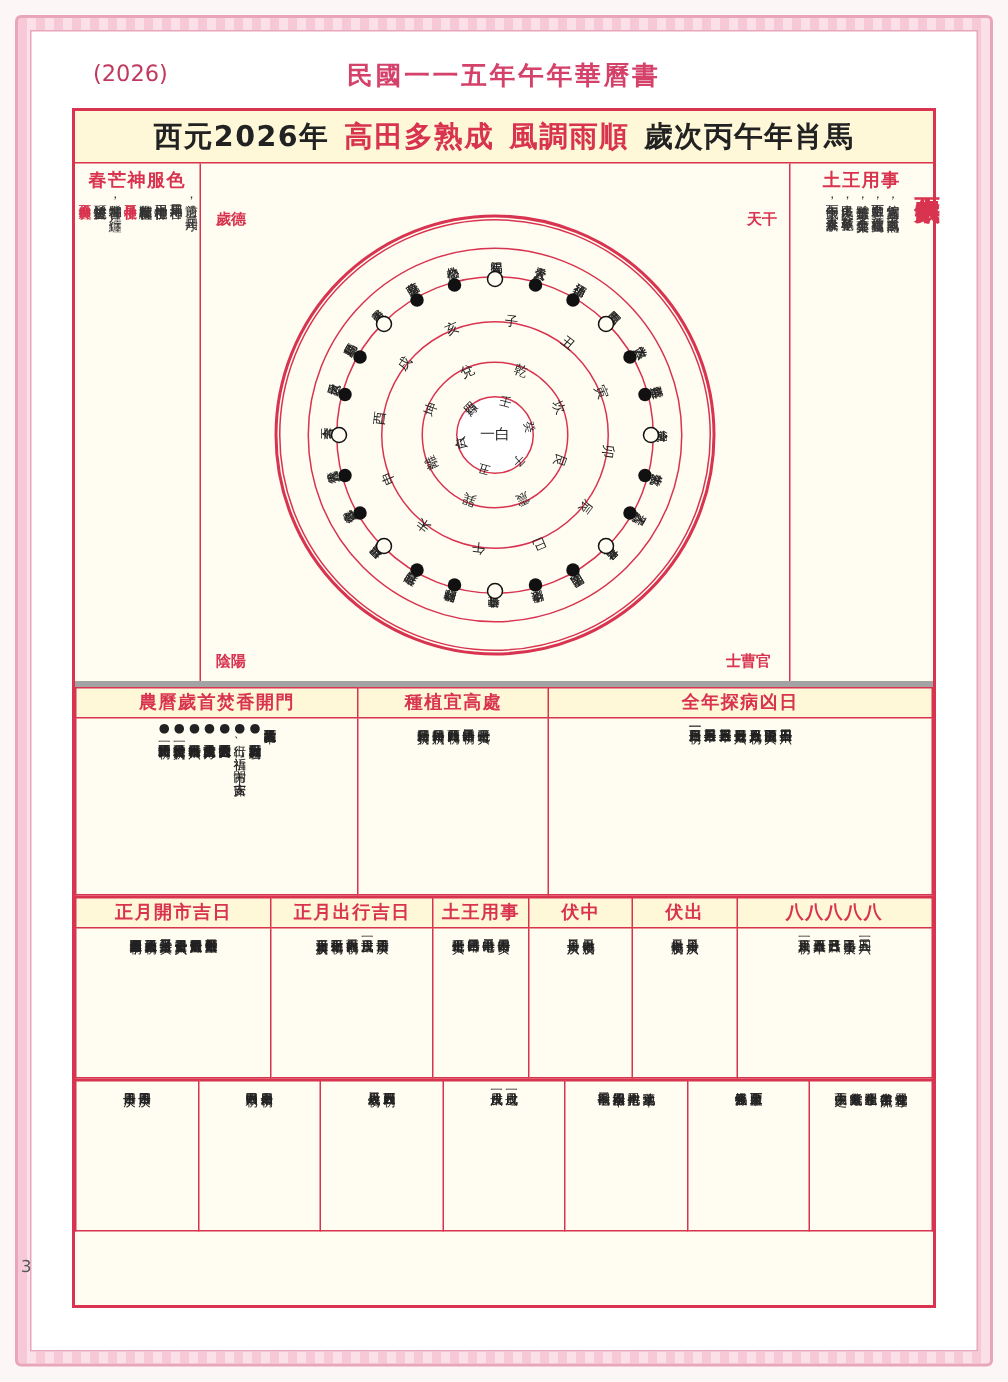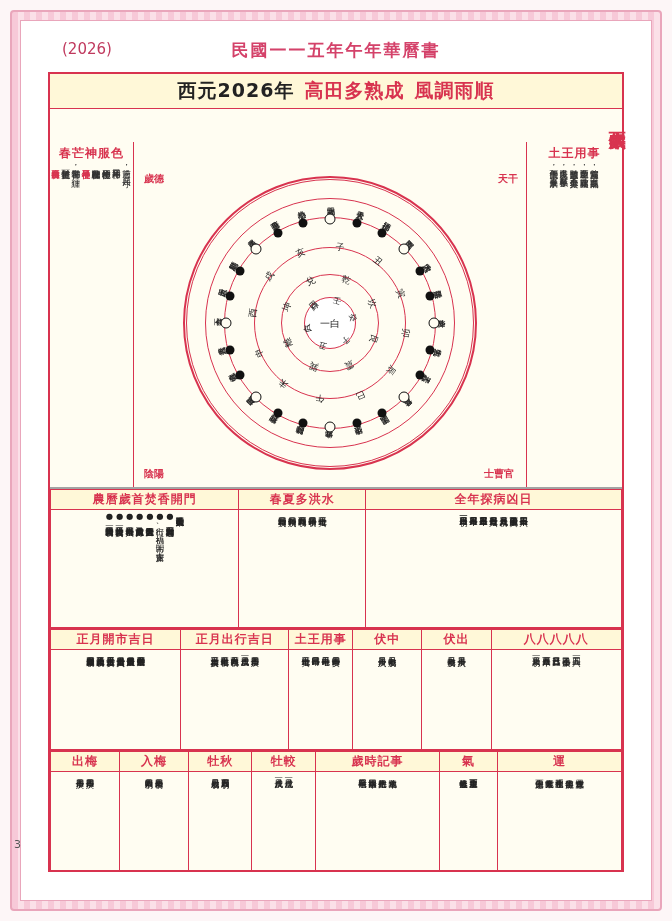--- a/index.html
+++ b/index.html
@@ -51,23 +51,22 @@
   .sub-row{
     height:30px;border-bottom:1px solid #d8334f;display:flex;
     align-items:center;justify-content:space-between;padding:0 6px;
     background:#fffdf2;
   }
   .sub-row .s-blk{color:#222;font-size:14px;}
   .sub-row .s-red{color:#d8334f;font-size:15px;font-weight:bold;letter-spacing:1px;}
 
   
   .mid{
-    position:relative;height:345px;border-bottom:2px solid #a3a3a3;
+    position:relative;height:345px;border-bottom:4px solid #a3a3a3;
     display:flex;
-    margin-top:33px;
   }
   .col-left{
     width:84px;border-right:1px solid #d8334f;position:relative;
     padding:2px 1px;box-sizing:border-box;
   }
   .col-right{
     width:96px;border-left:1px solid #d8334f;position:relative;
     padding:2px 1px;box-sizing:border-box;
   }
   .col-center{flex:1;position:relative;}
@@ -155,20 +154,21 @@
 <div class="page-head">民國一一五年午年華曆書</div>
 <div class="year-paren">(2026)</div>
 <div class="page-num">3</div>
 
 <div class="main-box">
 
   <div class="title-row">
     <span class="t-blk">西元2026年</span>
     <span class="t-red">高田多熟成</span>
     <span class="t-red">風調雨順</span>
+    <span class="t-blk">歲次丙午年肖馬</span>
   </div>
 
 
   <div class="mid">
 
     <div class="col-left">
       <div class="vhead">春芒神服色</div>
       <div class="vwrap">
 
         <div class="vtext red">農鞋褲兩耳俱全</div>
@@ -393,21 +393,21 @@
         <div class="vtext">偏短立高宮，高田多熟成</div>
       </div>
     </div>
   </div>
 
   <div class="sec">
     <table class="tbl">
       <tbody>
           <tr>
         <td style="width:33%" class="hdr">農曆歲首焚香開門</td>
-        <td style="width:22%" class="hdr">春夏多洪水</td>
+        <td style="width:22%" class="hdr">種植宜高處</td>
         <td style="width:45%" class="hdr">全年探病凶日</td>
       </tr>
       <tr style="height:118px">
         <td>
           <div class="cellbox" style="height:114px">
             <div class="cell-v">●正月初一日子時開門大吉</div>
             <div class="cell-v">●正月初一日寅時焚香大吉</div>
             <div class="cell-v">●六月十五日午時祈福吉</div>
             <div class="cell-v">●武曲星貴人天乙吉方東南</div>
             <div class="cell-v">●金匱天德合貴人登天門吉</div>
@@ -502,29 +502,20 @@
           </div>
         </td>
       </tr>
     </tbody>
       </table>
   </div>
 
   <div>
     <table class="tbl">
       <tbody>
-          <tr>
-        <td style="width:12%" class="hdr">出梅</td>
-        <td style="width:12%" class="hdr">入梅</td>
-        <td style="width:11%" class="hdr">牡秋</td>
-        <td style="width:11%" class="hdr">牡較</td>
-        <td style="width:22%" class="hdr">歲時記事</td>
-        <td style="width:10%" class="hdr">氣</td>
-        <td style="width:22%" class="hdr">運</td>
-      </tr>
       <tr style="height:100px">
         <td>
           <div class="cellbox" style="height:96px">
             <div class="cell-v">十月十四日庚子</div>
             <div class="cell-v">四月十四日庚子</div>
           </div>
         </td>
         <td>
           <div class="cellbox" style="height:96px">
             <div class="cell-v">四月初八日甲申</div>

